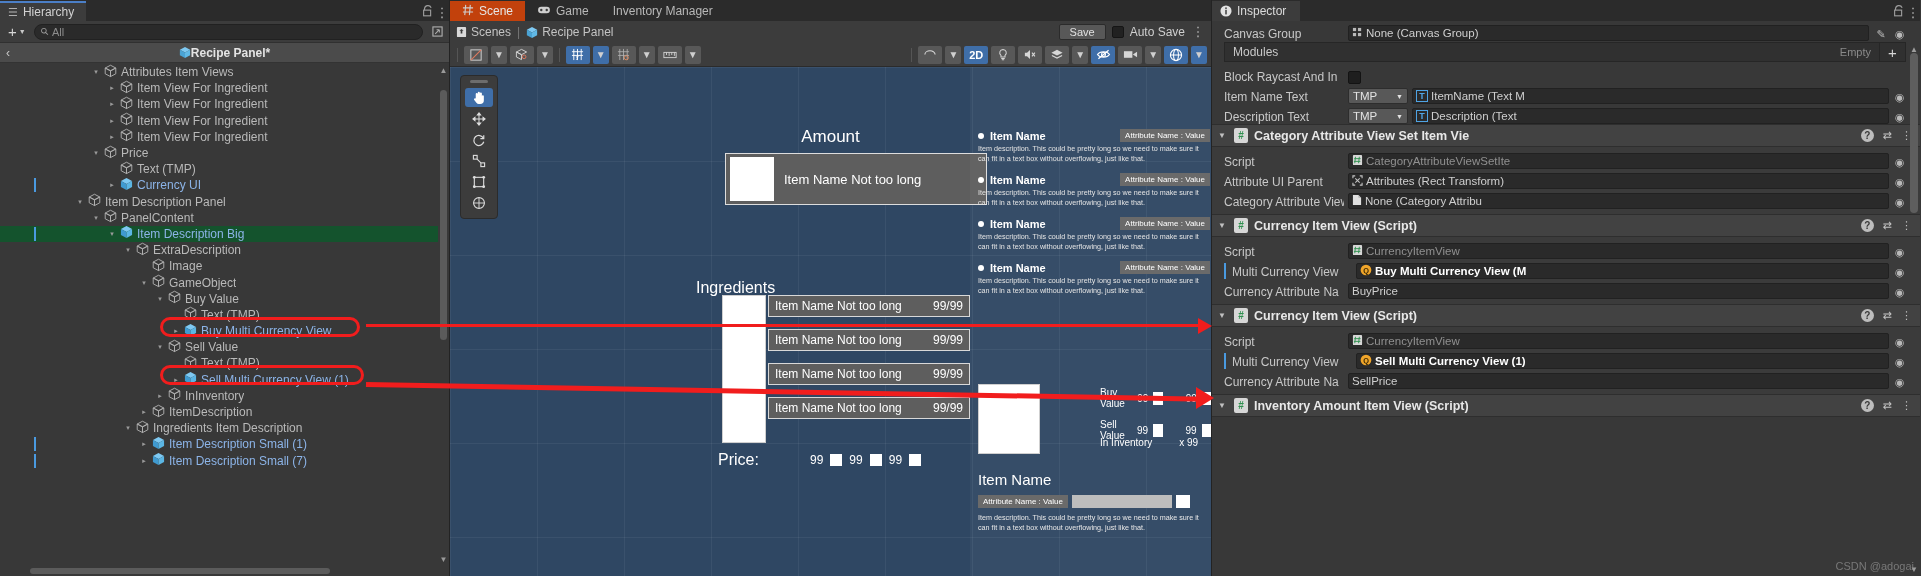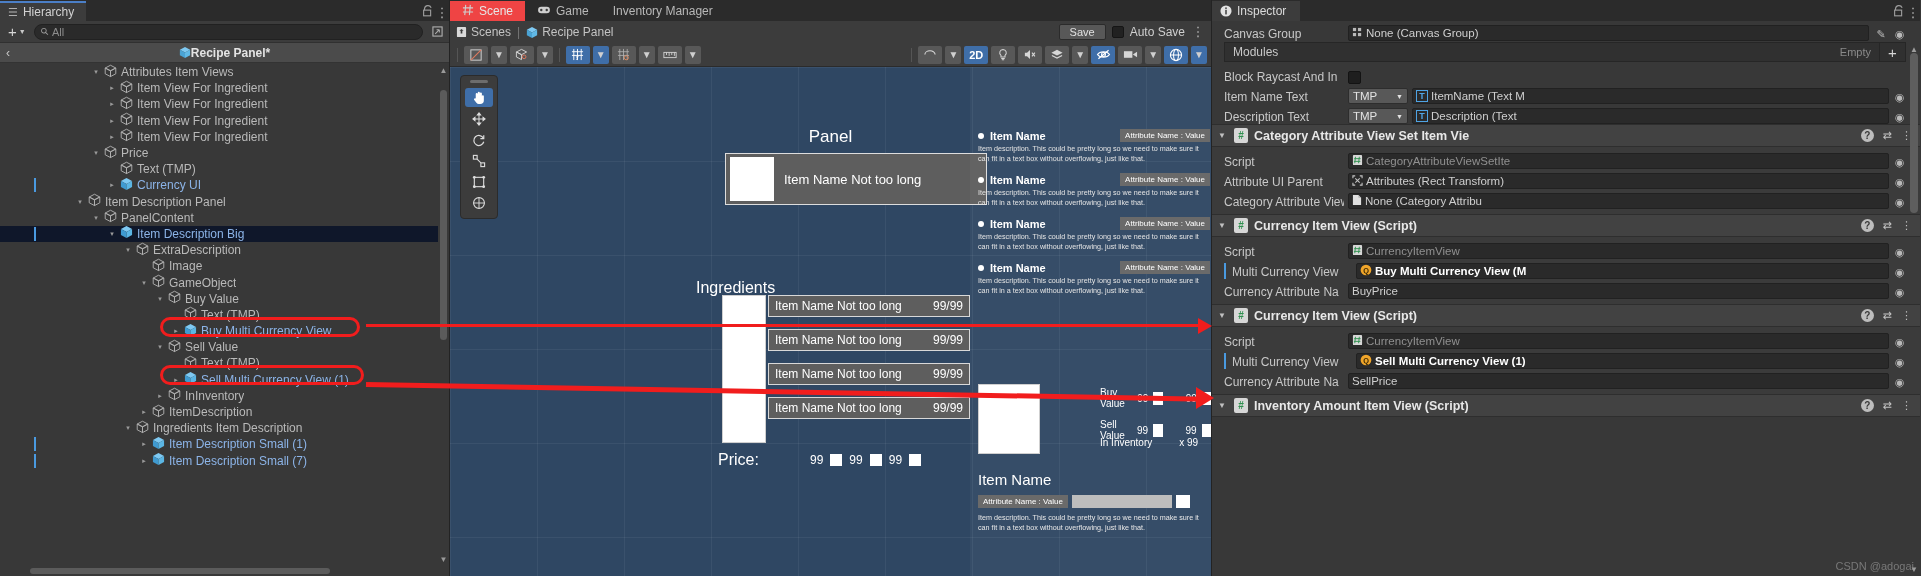--- a/index.html
+++ b/index.html
@@ -33,38 +33,38 @@
   .sb-right{width:16px;height:16px;display:flex;align-items:center;justify-content:center;}
 
   .h-breadcrumb{height:20px;background:#4b4b4b;display:flex;align-items:center;position:relative;
       border-bottom:1px solid #333;}
   .h-breadcrumb .back{position:absolute;left:6px;font-size:12px;color:#c9c9c9;}
   .h-breadcrumb .crumbtxt{flex:1;text-align:center;display:flex;align-items:center;justify-content:center;
       font-size:12px;color:#e4e4e4;font-weight:bold;}
 
   .tree{position:absolute;top:64px;left:0;right:0;bottom:10px;overflow:hidden;background:#383838;}
   .trow{height:16.2px;display:flex;align-items:center;white-space:nowrap;font-size:12px;color:#b9b9b9;position:relative;}
-  .trow.sel{background:#0f172a;color:#fff;}
+  .trow.sel{background:#14532d;color:#fff;}
   .trow .lmark{position:absolute;left:34px;top:1px;width:2px;height:14px;background:#4a9ae0;}
   .tw{width:16px;flex:none;text-align:center;font-size:7px;color:#9a9a9a;}
   .tw.empty{visibility:hidden;}
   .cube{width:14px;flex:none;margin-right:3px;display:inline-block;}
   .lbl{overflow:hidden;}
   .prefname{color:#8cb4e8;}
   .h-scroll{position:absolute;right:0;top:64px;bottom:10px;width:11px;background:#383838;}
   .h-scroll .thumb{position:absolute;left:2px;top:26px;width:7px;height:250px;background:#5b5b5b;border-radius:4px;}
   .h-scroll .ar{position:absolute;left:0;width:11px;text-align:center;font-size:8px;color:#9a9a9a;}
   .hbar{position:absolute;left:0;right:0;bottom:0;height:10px;background:#383838;}
   .hbar .thumb{position:absolute;left:30px;top:2px;width:300px;height:6px;background:#5b5b5b;border-radius:3px;}
 
   
   .scene{width:762px;height:576px;position:relative;background:#393939;border-right:1px solid #232323;}
   .s-tabbar{height:21px;background:#2b2b2b;display:flex;align-items:flex-end;}
   .s-tab{height:20px;display:flex;align-items:center;padding:0 12px;gap:5px;font-size:12px;color:#b8b8b8;}
-  .s-tab.active{background:#ef4444;color:#e6e6e6;}
+  .s-tab.active{background:#c2410c;color:#e6e6e6;}
   .s-header{height:22px;background:#3c3c3c;display:flex;align-items:center;padding:0 6px;gap:6px;}
   .crumb{display:flex;align-items:center;gap:4px;color:#c3c3c3;font-size:12px;}
   .crumbsep{color:#777;}
   .hdr-spacer{flex:1;}
   .savebtn{height:16px;border:1px solid #2b2b2b;background:#585858;border-radius:2px;
       padding:0 10px;display:flex;align-items:center;font-size:11px;color:#e0e0e0;}
   .chk{width:12px;height:12px;background:#212121;border:1px solid #151515;border-radius:2px;}
   .autosave{font-size:12px;color:#cfcfcf;}
 
   .s-tools{height:24px;background:#3c3c3c;display:flex;align-items:center;padding:0 4px;gap:3px;border-bottom:1px solid #2b2b2b;}
@@ -662,21 +662,21 @@
             </svg>
         </div>
         <div class="tpi">
           <svg width="14" height="14" viewBox="0 0 15 15">
               <circle cx="7.5" cy="7.5" r="5.8" fill="none" stroke="#dcdcdc" stroke-width="1.2"></circle>
               <path d="M7.5 1.7 v11.6 M1.7 7.5 h11.6" stroke="#dcdcdc" stroke-width="1"></path>
             </svg>
         </div>
       </div>
 
-      <div class="recipe-title">Panel</div>
+      <div class="recipe-title">Amount</div>
       <div class="recipe-box">
         <div class="sq"></div>
         <div class="nm">Item Name Not too long</div>
       </div>
       <div class="ing-title">Ingredients</div>
       <div class="ing-col"></div>
       <div id="ing-rows">
           <div class="ing-row" style="top: 228px;">
             <span>Item Name Not too long</span>
             <span>99/99</span>

